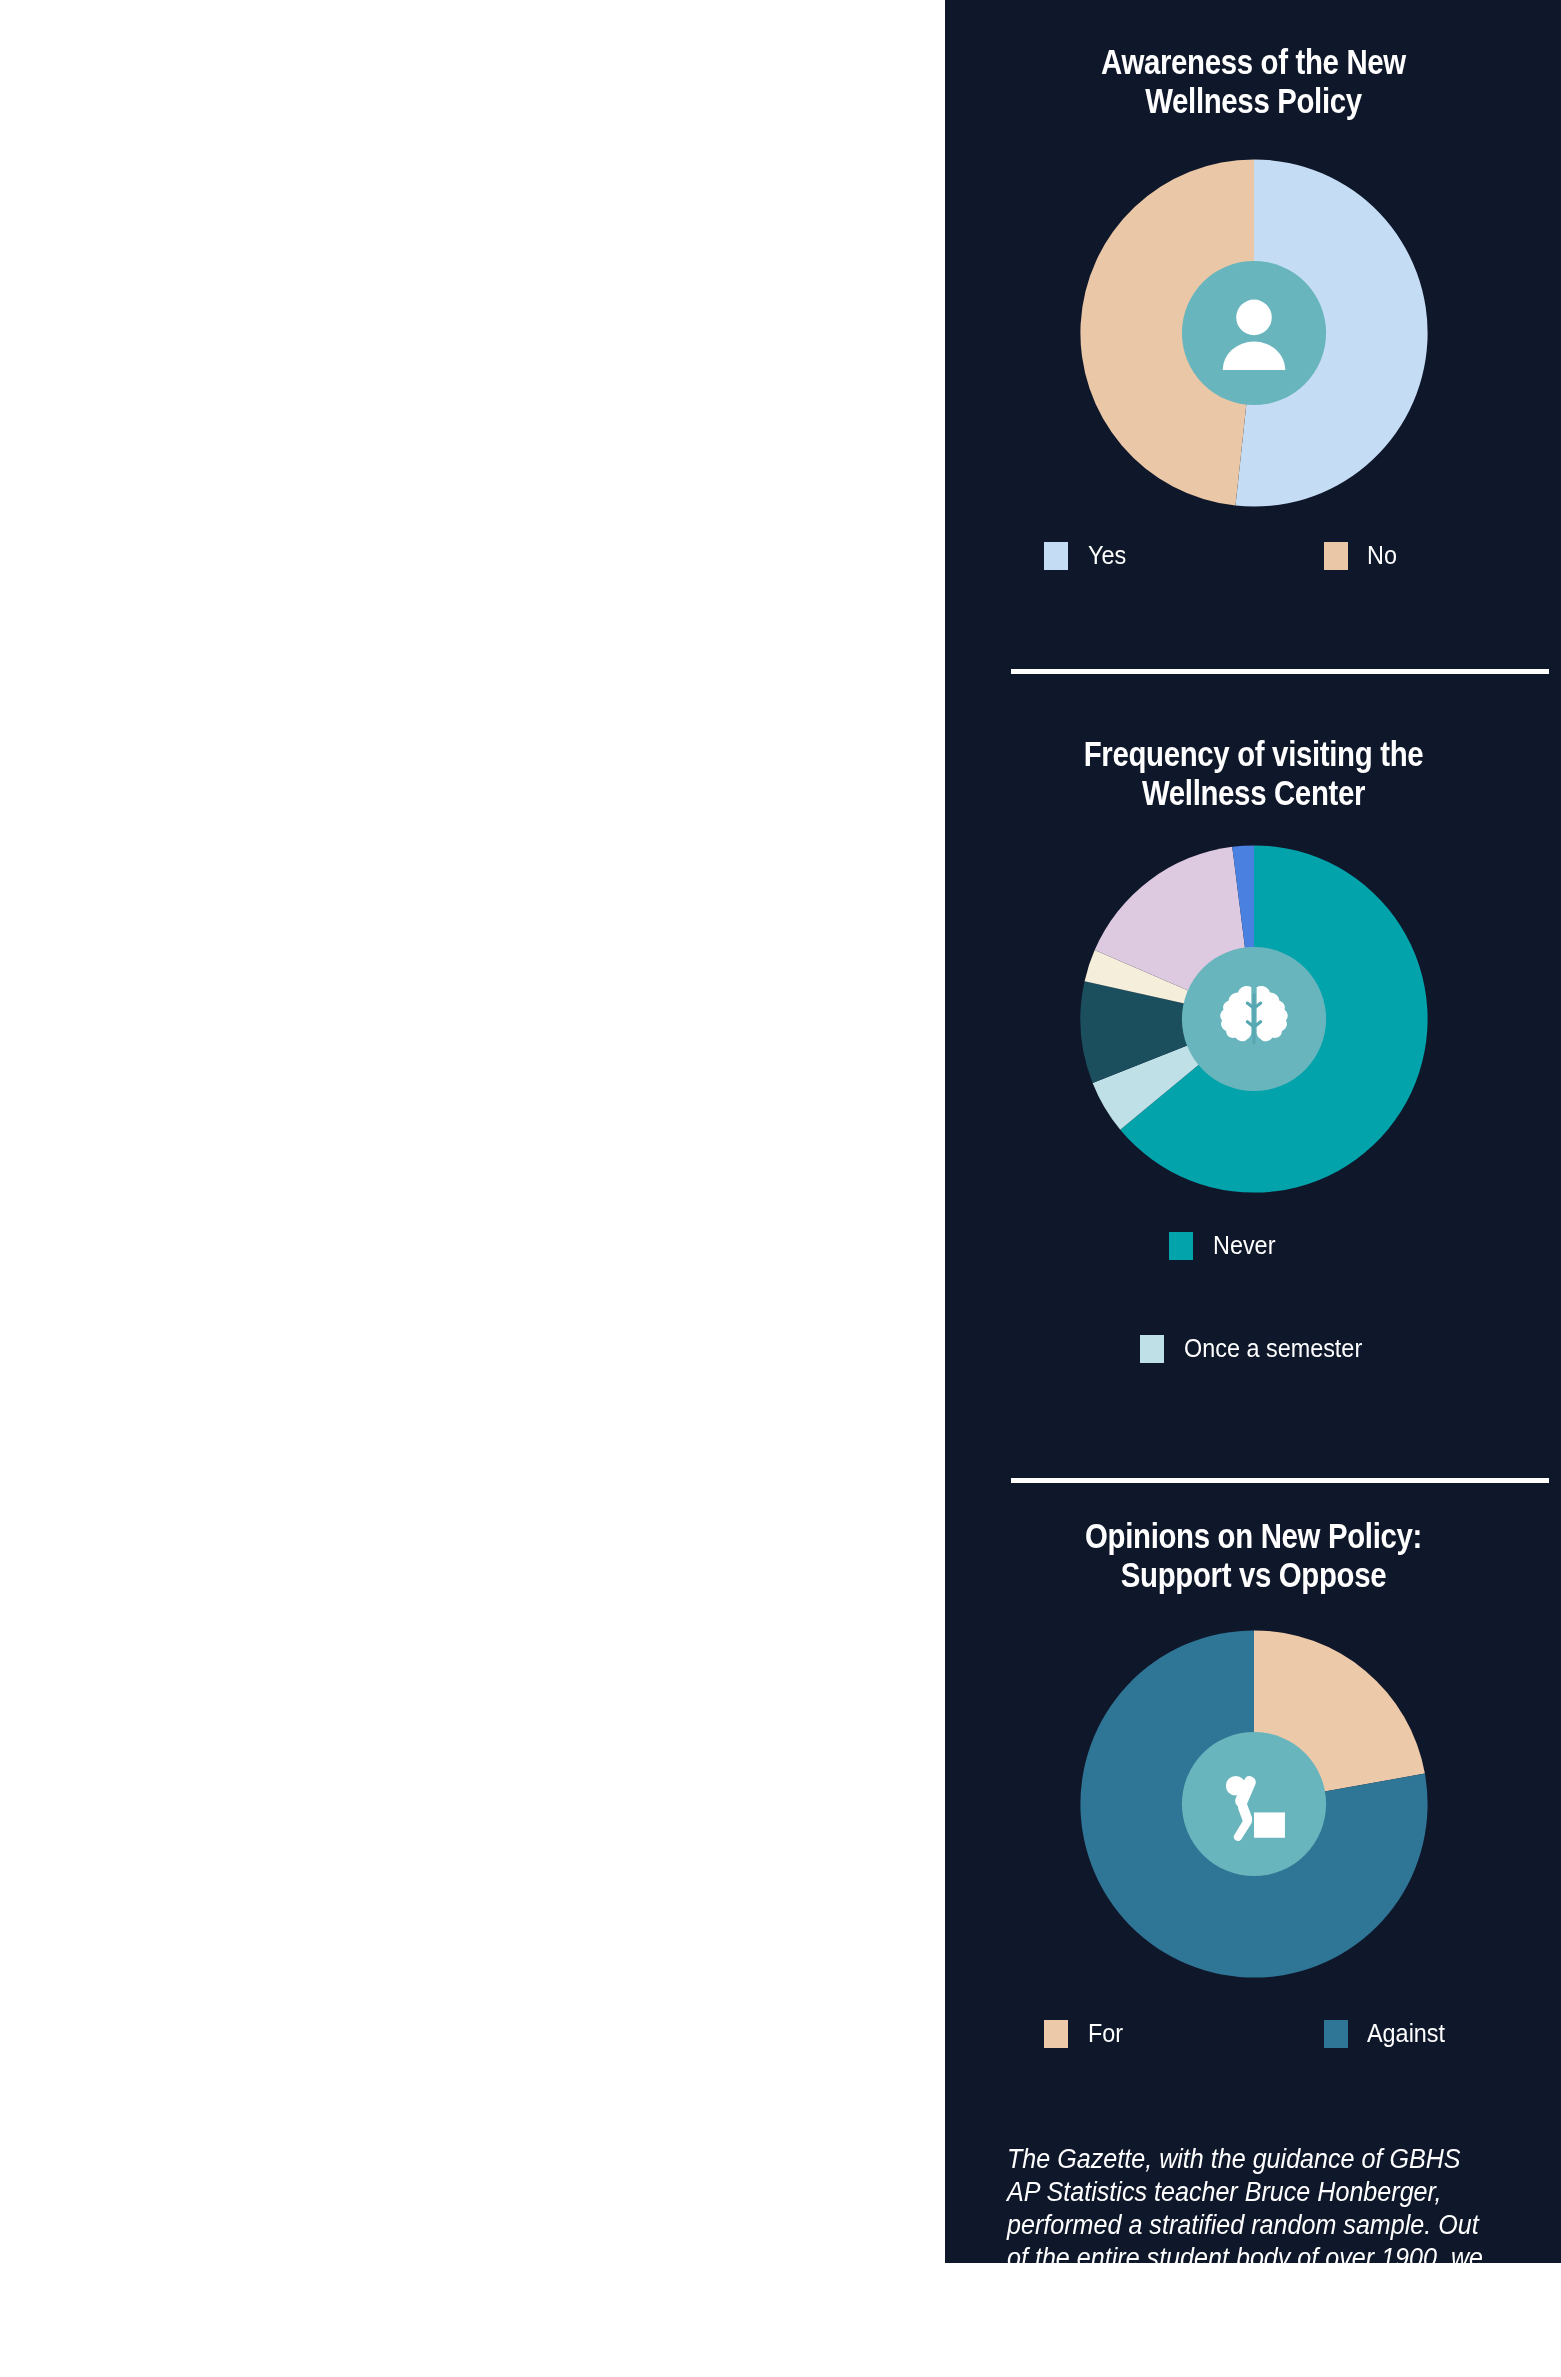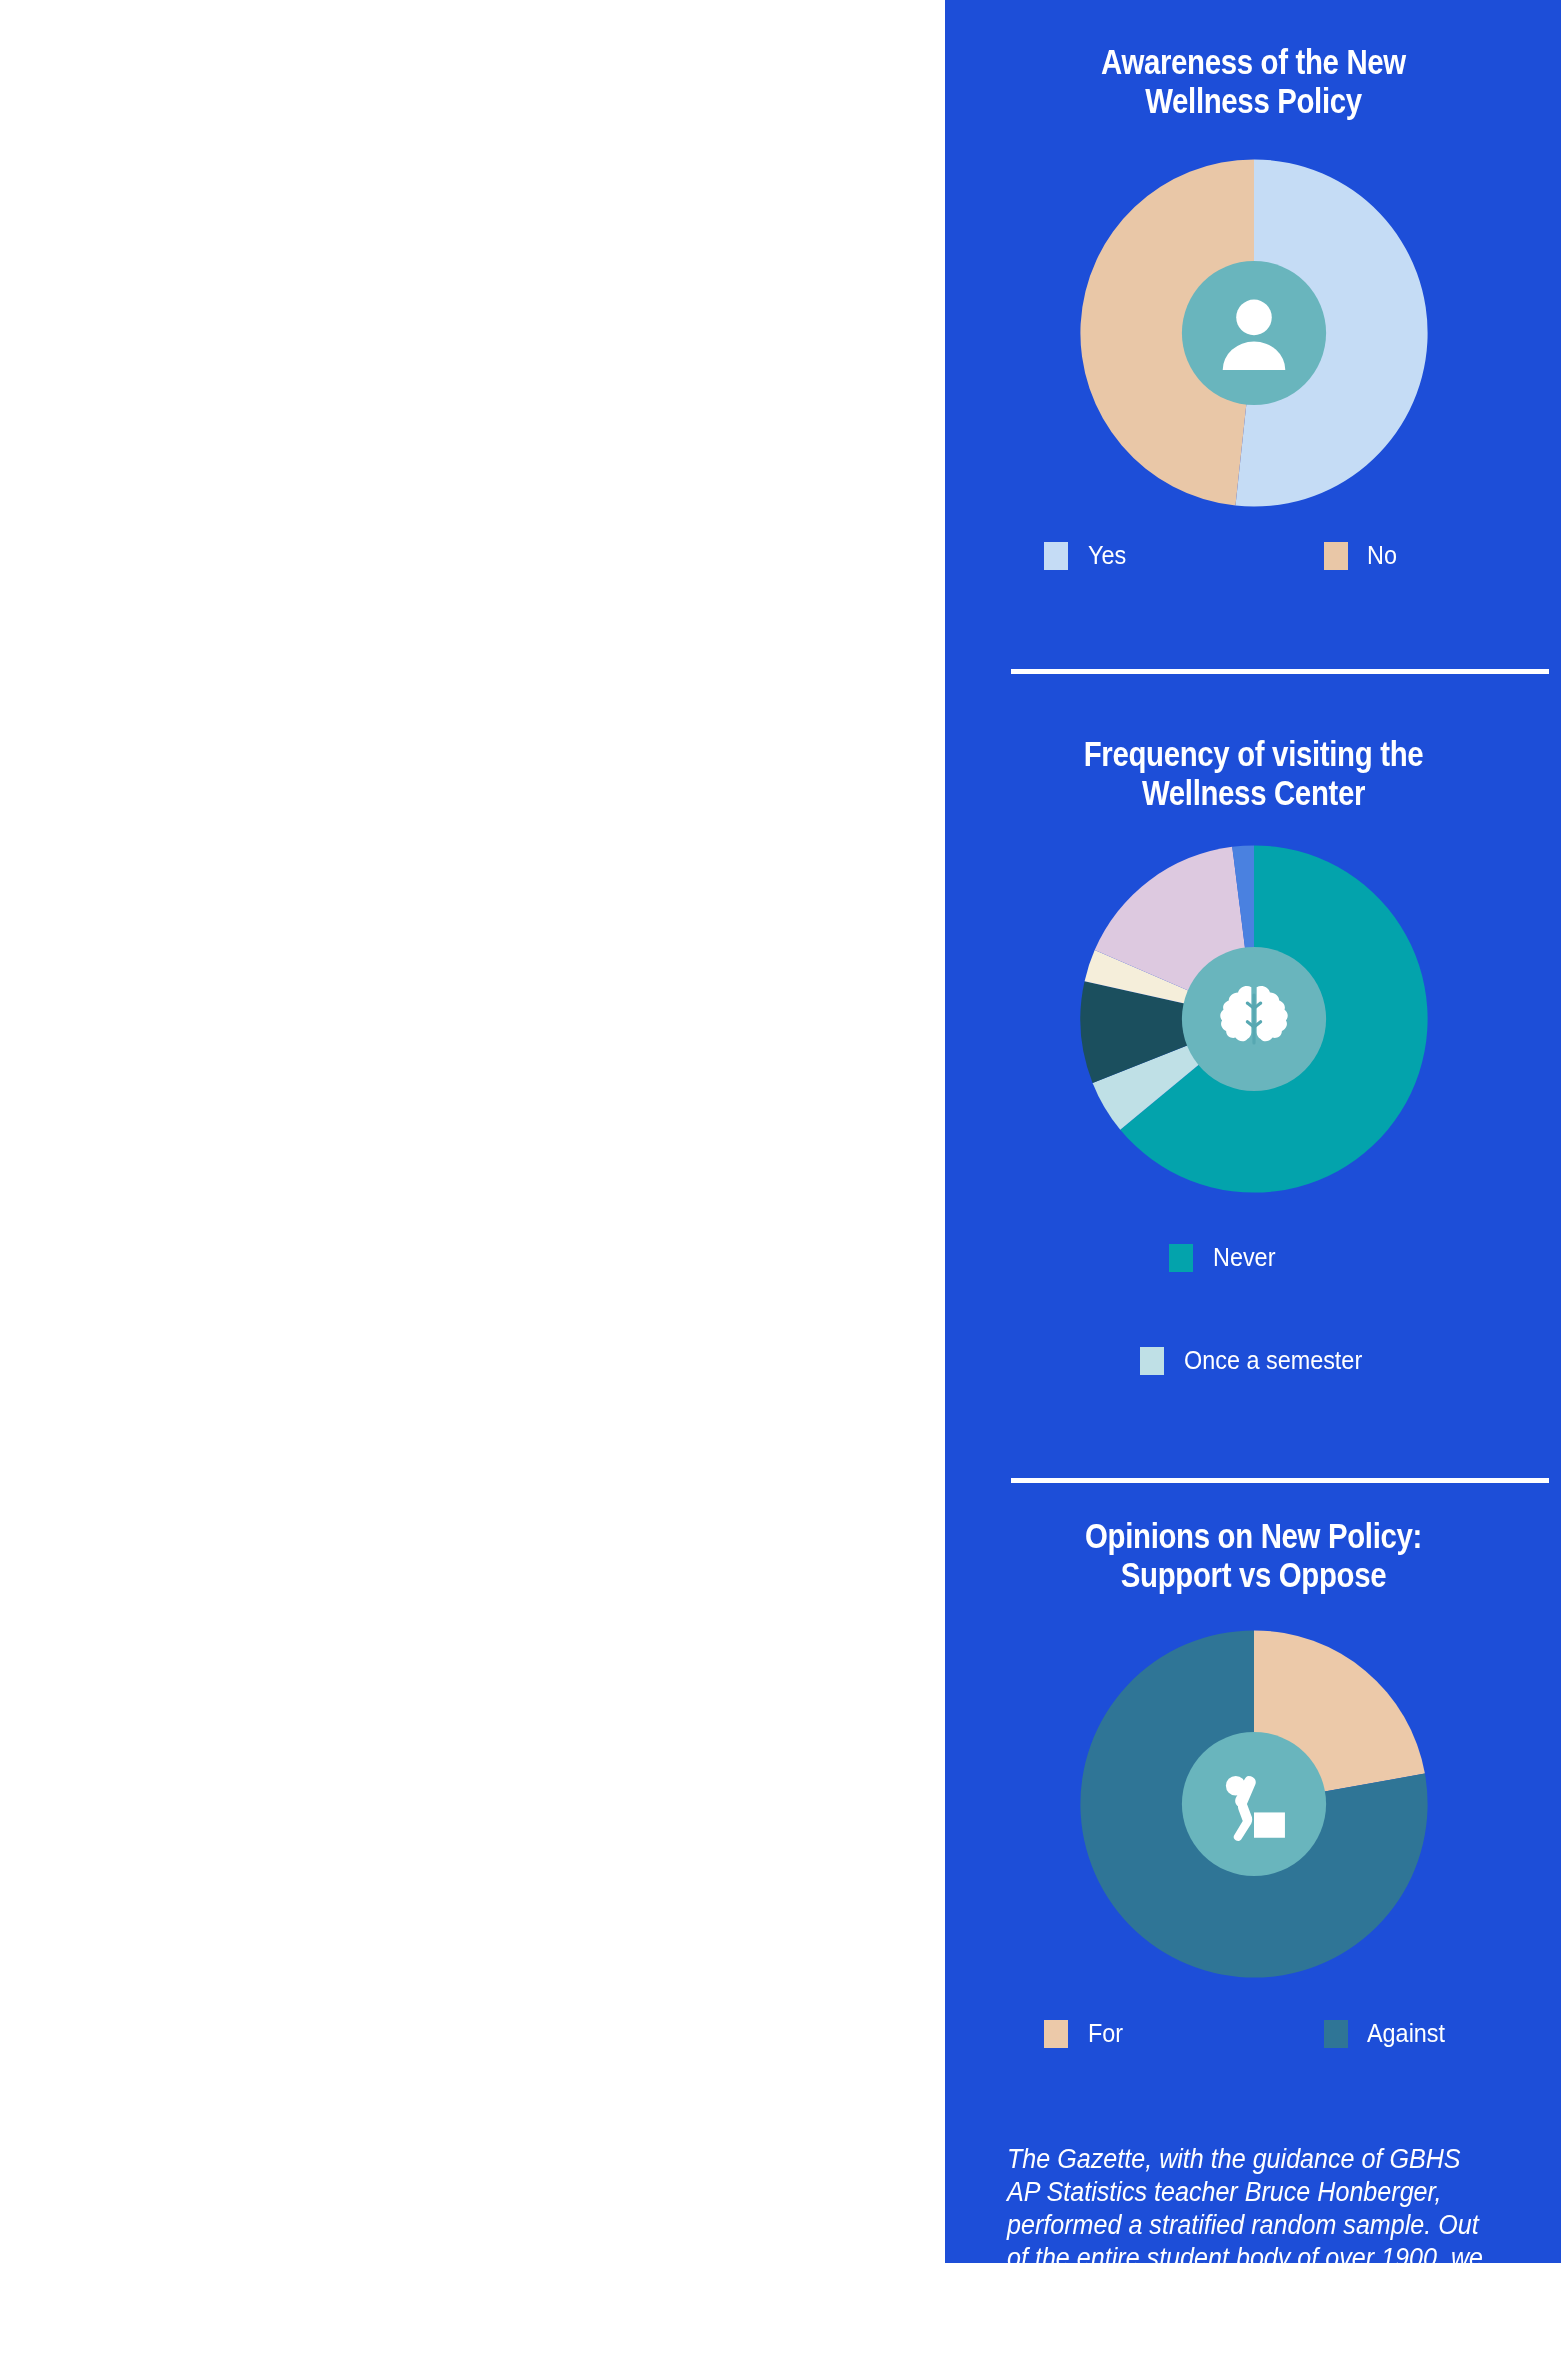--- a/index.html
+++ b/index.html
@@ -22,21 +22,21 @@
     background: #ffffff;
   }
 
   
   #panel {
     position: absolute;
     left: 945px;
     top: 0;
     width: 617px;
     height: 2263px;
-    background: #1d4ed8;
+    background: #0f172a;
     box-sizing: border-box;
   }
 
   
   .section {
     position: absolute;
     left: 0;
     width: 617px;
   }
 
@@ -199,21 +199,21 @@
               <path d="M32 14 v36"></path>
               <path d="M32 24 l-5-4"></path>
               <path d="M32 24 l5-4"></path>
               <path d="M32 38 l-5-4"></path>
               <path d="M32 38 l5-4"></path>
             </g>
           </svg>
         </div>
       </div>
 
-      <div class="legend legend-6" style="margin-top:48px;gap:41px;">
+      <div class="legend legend-6" style="margin-top:36px;gap:41px;">
         <div class="legend-item">
           <span class="swatch" style="background:#03a3ac;"></span>
           <span class="legend-label">Never</span>
         </div>
         <div class="legend-item col2">
           <span class="swatch" style="background:#bfe0e6;"></span>
           <span class="legend-label">Once a semester</span>
         </div>
       </div>
     </div>

